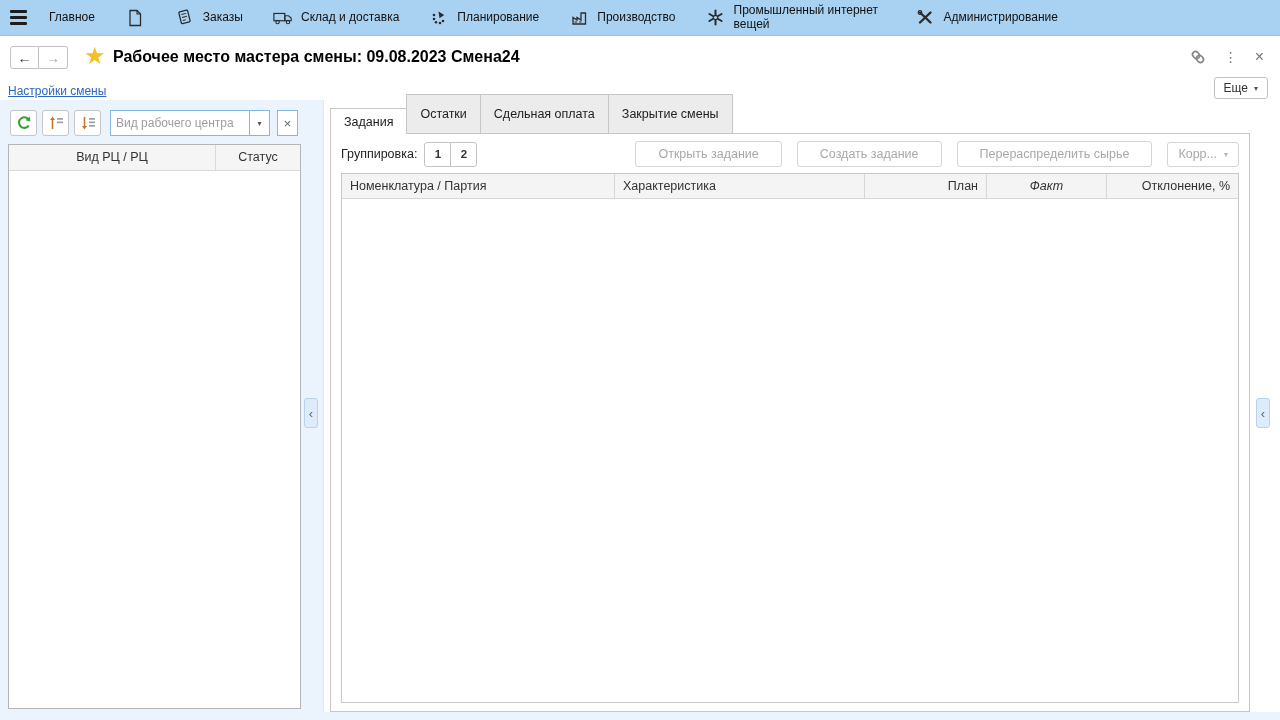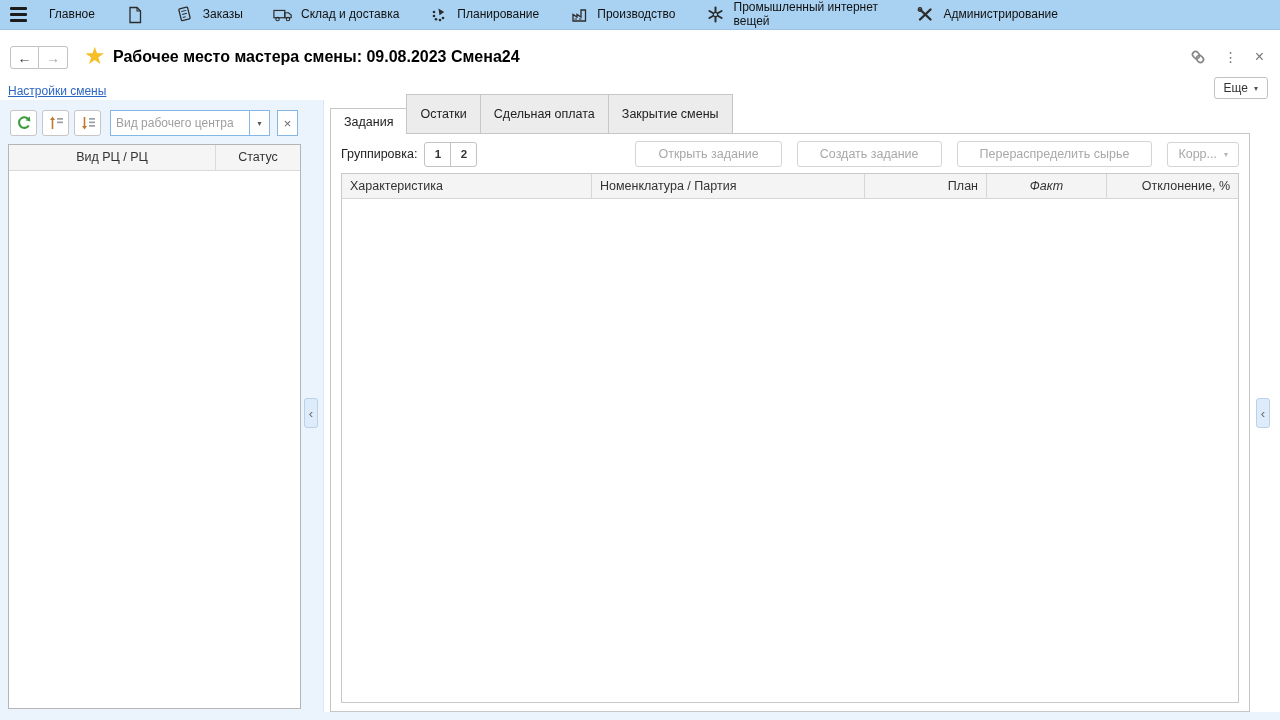--- a/index.html
+++ b/index.html
@@ -4,21 +4,21 @@
 <style>
   * { box-sizing: border-box; margin: 0; padding: 0; }
   html,body { width:1280px; height:720px; }
   body {
     font-family: "Liberation Sans", "DejaVu Sans", sans-serif;
     background:#fff; position:relative; overflow:hidden; font-size:12px; color:#1a1a1a;
   }
 
   
   .menubar {
-    position:absolute; top:0; left:0; right:0; height:30px;
+    position:absolute; top:0; left:0; right:0; height:36px;
     background:#a9d2f2; border-bottom:1px solid #9cc3e6;
     display:flex; align-items:center; padding:0 10px;
   }
   .hamburger { display:flex; flex-direction:column; gap:3px; margin-right:22px; cursor:pointer; }
   .hamburger span { display:block; width:17px; height:3px; background:#1c1c1c; border-radius:1px; }
   .menu-item { display:flex; align-items:center; gap:8px; margin-right:30px; cursor:pointer; }
   .menu-item .micon { display:flex; align-items:center; justify-content:center; width:20px; }
   .menu-item .mlabel { font-size:12px; color:#111; line-height:1.15; }
   .menu-item .w140 { max-width:146px; }
   .menu-item .w150 { max-width:152px; }
@@ -351,22 +351,22 @@
       <div class="dis-btn">Перераспределить сырье</div>
       <div class="dis-btn small">
         <span>Корр...</span>
         <span class="arr">▾</span>
       </div>
     </div>
   </div>
 
   <div class="grid">
     <div class="grid-header">
+      <div class="gh c1">Номенклатура / Партия</div>
       <div class="gh c2">Характеристика</div>
-      <div class="gh c1">Номенклатура / Партия</div>
       <div class="gh c3">План</div>
       <div class="gh c4">Факт</div>
       <div class="gh c5">Отклонение, %</div>
     </div>
     <div class="grid-body"></div>
   </div>
 </div>
 
 <div class="bottom-strip"></div>
 

